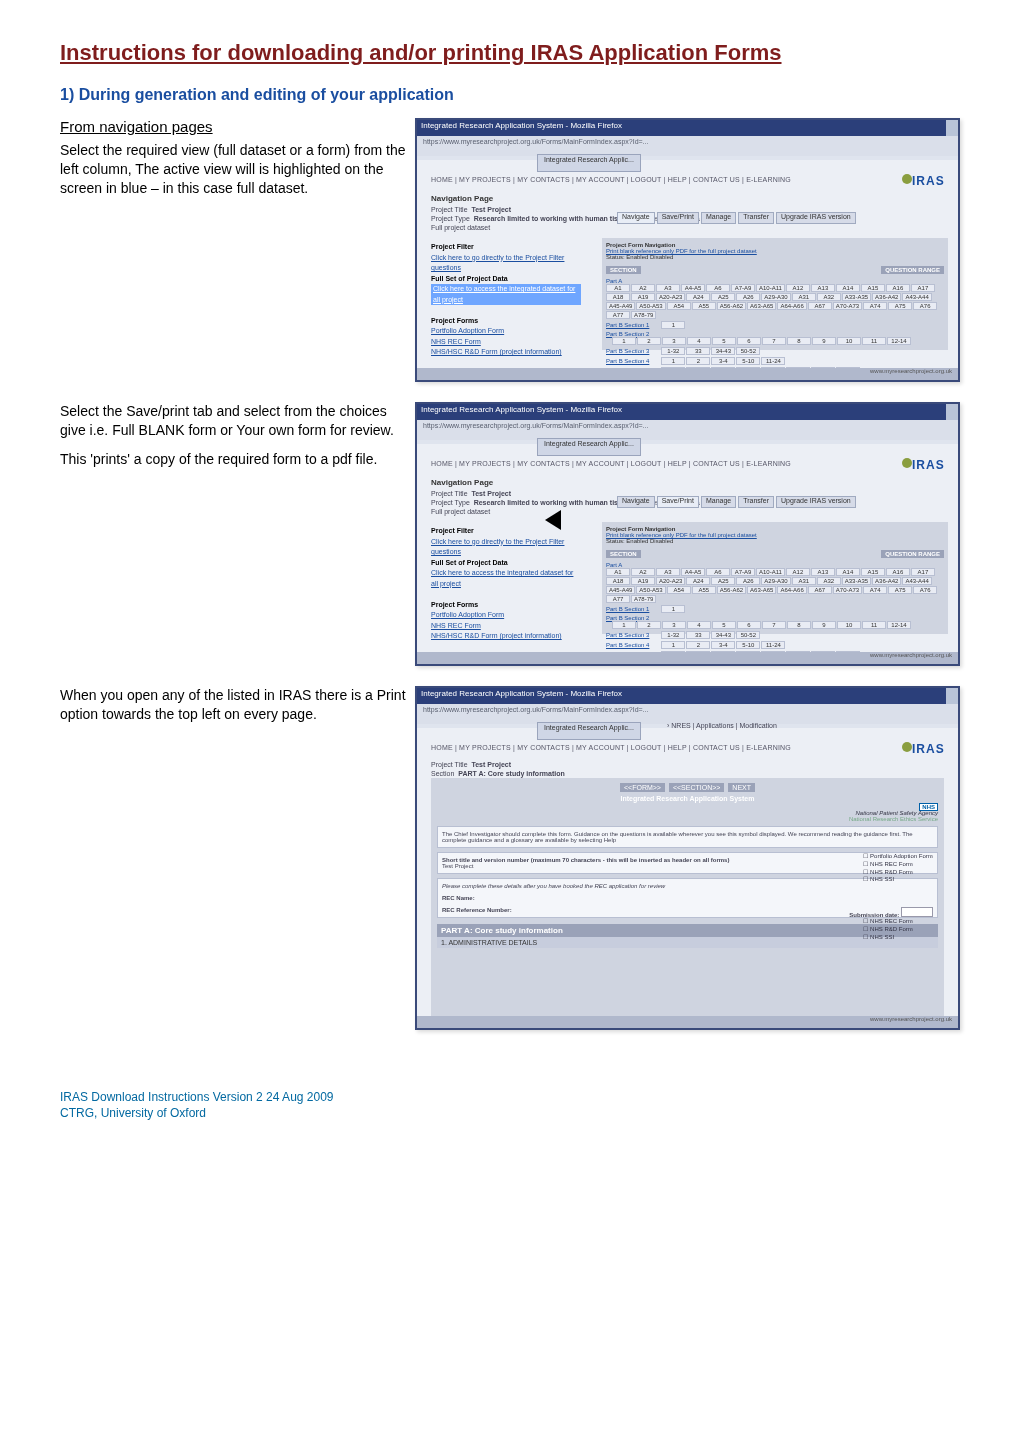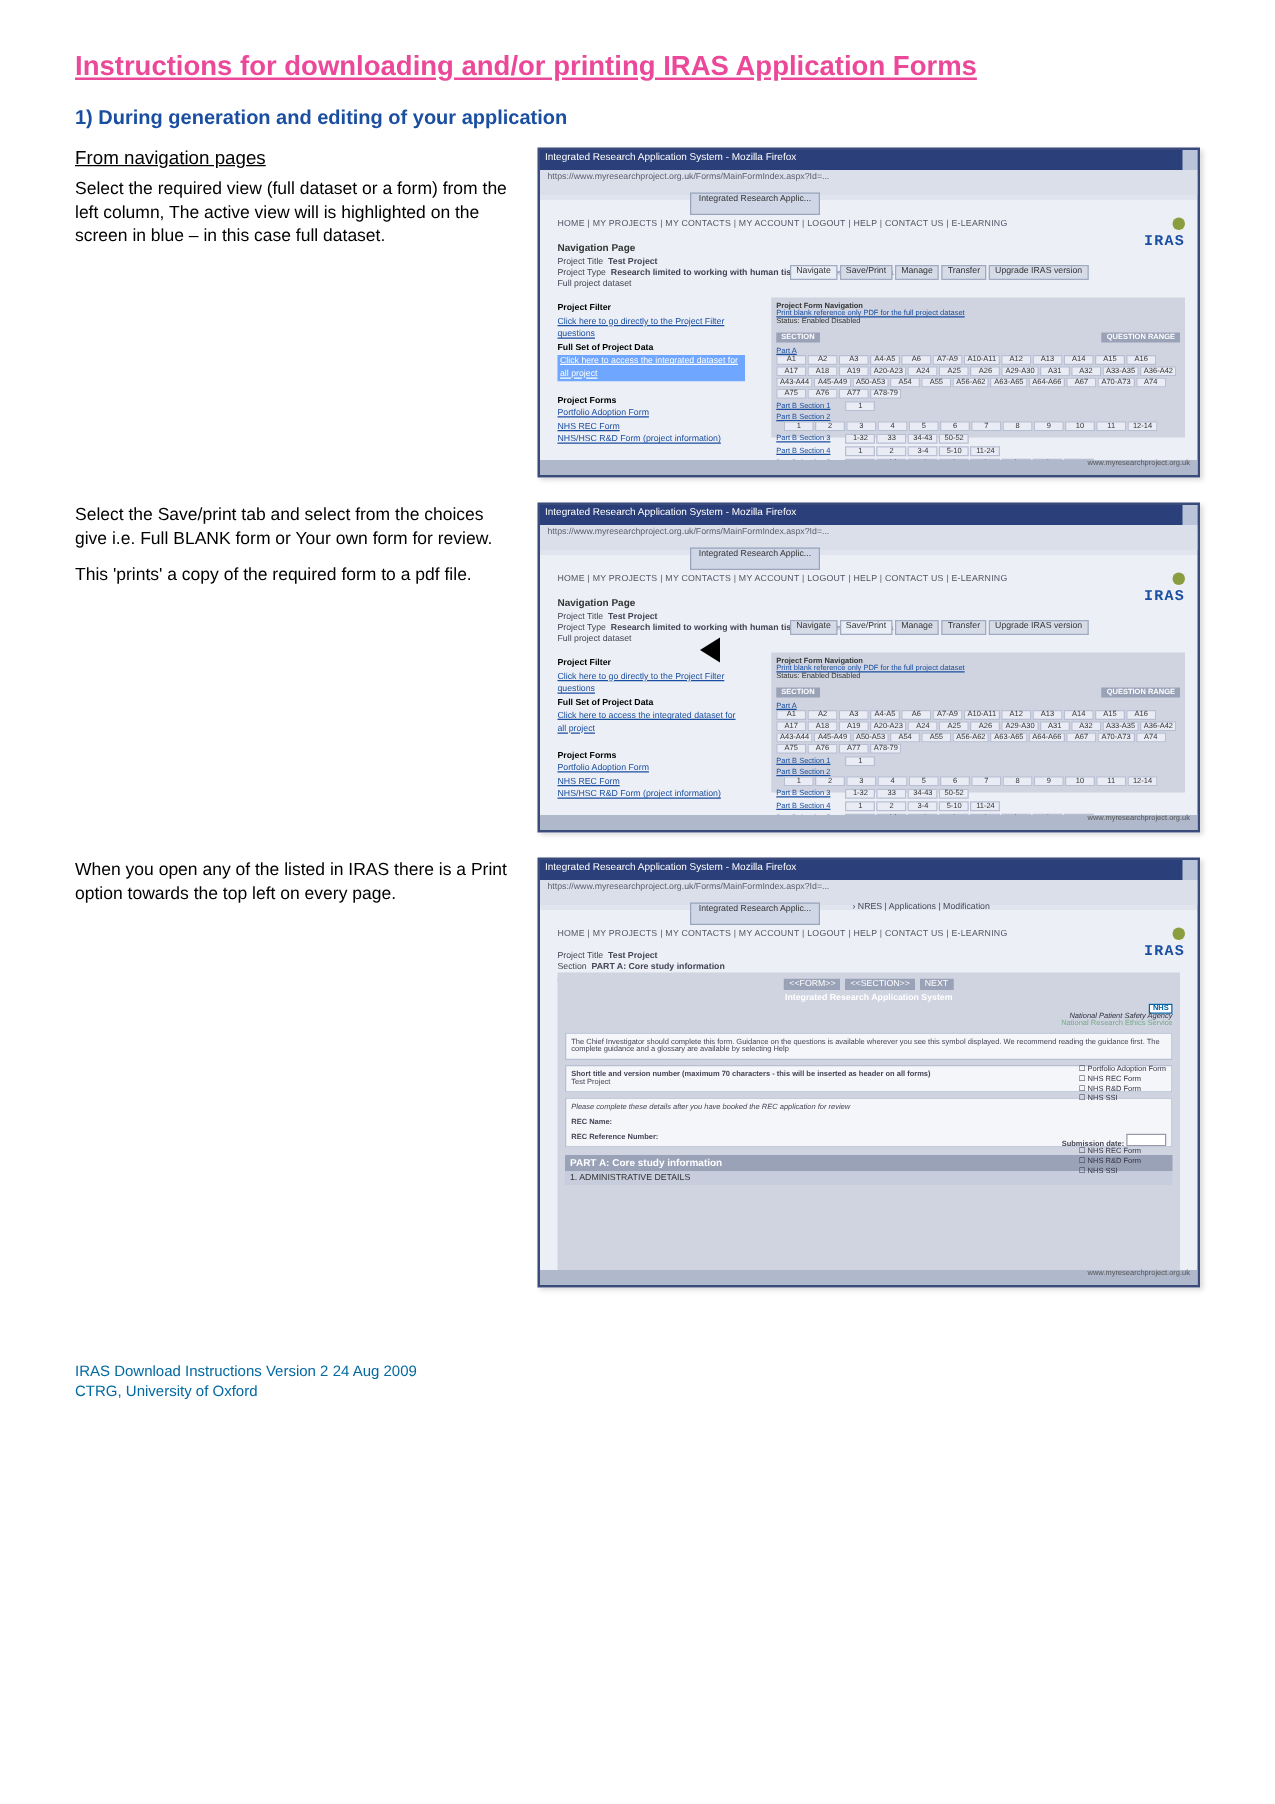--- a/index.html
+++ b/index.html
@@ -6,37 +6,37 @@
     margin: 0;
     padding: 40px 60px;
     font-family: Arial, Helvetica, sans-serif;
     font-size: 14px;
     color: #000;
     background: #fff;
     width: 900px;
   }
   a { color: #0000ee; }
   .doc-title {
-    color: #ec4899;
+    color: #7f1d1d;
     text-decoration: underline;
     font-size: 22px;
     font-weight: bold;
     margin-bottom: 20px;
   }
   .section-hdr {
     color: #1a4ea0;
     font-size: 16px;
     font-weight: bold;
     margin: 18px 0 14px 0;
   }
   .block {
     display: flex;
     align-items: flex-start;
     margin-bottom: 20px;
-    gap: 20px;
+    gap: 5px;
   }
   .leftcol { width: 350px; flex-shrink: 0; }
   .sub-hdr {
     text-decoration: underline;
     font-size: 15px;
     margin-bottom: 6px;
   }
   .para { font-size: 14px; line-height: 1.35; margin-bottom: 10px; }
   .italic { font-style: italic; }
   .shot {
@@ -57,21 +57,21 @@
     background:#dadfea; color:#5a6070; font-size:7px; padding:2px 6px;
     white-space:nowrap; overflow:hidden;
   }
   .shot .tab {
     position:absolute; top:34px; left:120px; height:14px;
     background:#cfd6e6; color:#333; font-size:7px; padding:1px 6px;
     border:1px solid #9aa4bc;
   }
   .shot .logo {
     position:absolute; top:54px; right:10px; width:46px; height:36px;
-    display:flex; flex-direction:column; align-items:flex-end; font-weight:bold;font-family:Liberation Mono, monospace;
+    display:flex; flex-direction:row; align-items:flex-start; font-weight:bold;
   }
   .shot .logo .dot {
     width:10px; height:10px; border-radius:50%; background:#8a9e3f; margin-bottom:2px;
   }
   .shot .logo span { color:#1a4ea0; font-size:12px; letter-spacing:1px; }
   .shot .menubar {
     position:absolute; top:56px; left:14px; font-size:7px; color:#556; letter-spacing:.2px;
   }
   .shot .navtitle {
     position:absolute; top:74px; left:14px; font-size:8px; font-weight:bold; color:#333;

